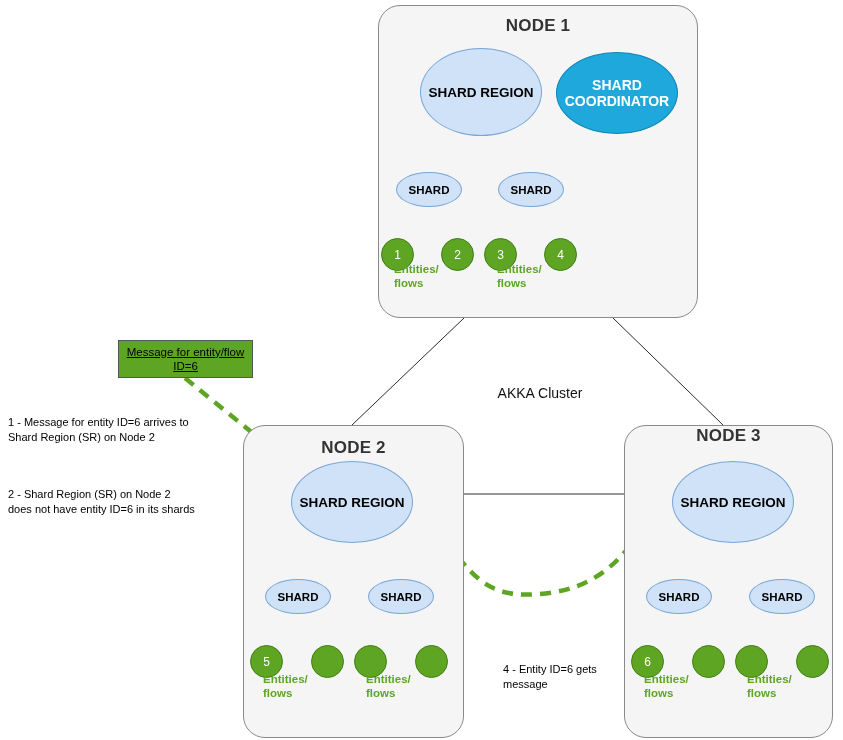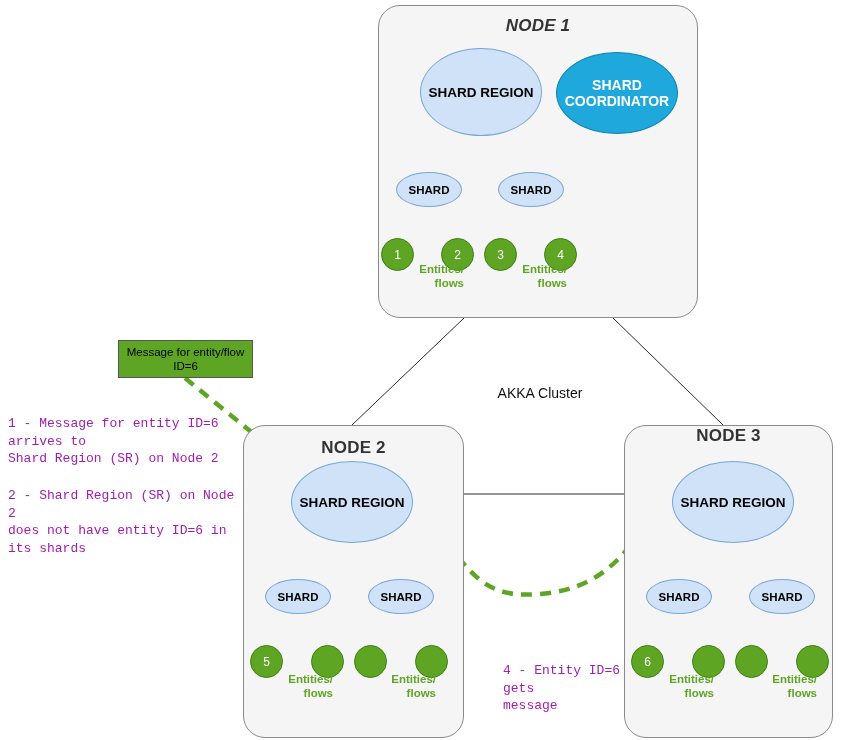--- a/index.html
+++ b/index.html
@@ -62,49 +62,49 @@
     width:33px;height:33px;border-radius:50%;
     background:#5fa524;
     border:1px solid #3f7d13;
     color:#ffffff;
     font-size:12px;
     display:flex;align-items:center;justify-content:center;
     box-sizing:border-box;
   }
   .ent-label{
     position:absolute;
-    text-align:right;
+    text-align:left;
     font-size:11.5px;font-weight:bold;
     color:#5fa524;
     line-height:1.18;
     width:70px;
   }
 
   
   .msg-box{
     position:absolute;
     background:#5fa524;
     border:1.5px solid #55555a;
     color:#000000;
     font-size:11.5px;
     text-align:center;
     line-height:1.25;
     display:flex;align-items:center;justify-content:center;
     box-sizing:border-box;
     padding:2px 4px;
+    text-decoration:underline;
   }
 
   
   .note{
     position:absolute;
-    font-size:13px;
+    font-size:11px;
     line-height:1.35;
-    color:#a21caf;
+    color:#000000;
     white-space:pre-line;
-    font-family:Liberation Mono, monospace;
   }
   .cluster-label{
     position:absolute;
     font-size:14px;font-weight:normal;color:#111111;
     text-align:center;
   }
 </style>
 </head>
 <body>
 
@@ -152,21 +152,21 @@
     </g>
 
     <path d="M 185 378 L 308 478" stroke="#5fa524" stroke-width="4.5" fill="none" stroke-dasharray="11 8" stroke-linecap="butt" marker-end="url(#greenArrow)"></path>
 
     <path d="M 408 500 C 470 560, 470 600, 540 594 C 610 588, 630 545, 660 505" stroke="#5fa524" stroke-width="4.5" fill="none" stroke-dasharray="11 8" stroke-linecap="butt" marker-end="url(#greenArrow)"></path>
 
     <path d="M 702 533 C 660 545, 646 580, 648 640" stroke="#5fa524" stroke-width="4.5" fill="none" stroke-dasharray="11 8" stroke-linecap="butt" marker-end="url(#greenArrow)"></path>
   </svg>
 
   <div class="node-box" style="left:378px;top:5px;width:320px;height:313px;"></div>
-  <div class="node-title" style="left:378px;width:320px;top:16px;font-style:italic;">NODE 1</div>
+  <div class="node-title" style="left:378px;width:320px;top:16px;">NODE 1</div>
 
   <div class="ellipse e-region" style="left:420px;top:48px;width:122px;height:88px;font-size:13.5px;">SHARD REGION</div>
 
   <div class="ellipse e-coord" style="left:556px;top:52px;width:122px;height:82px;font-size:14px;white-space:pre-line;">SHARD
 COORDINATOR</div>
 
   <div class="ellipse e-shard" style="left:396px;top:172px;width:66px;height:35px;font-size:11.5px;">SHARD</div>
   <div class="ellipse e-shard" style="left:498px;top:172px;width:66px;height:35px;font-size:11.5px;">SHARD</div>
 
   <div class="entity" style="left:381px;top:238px;">1</div>

